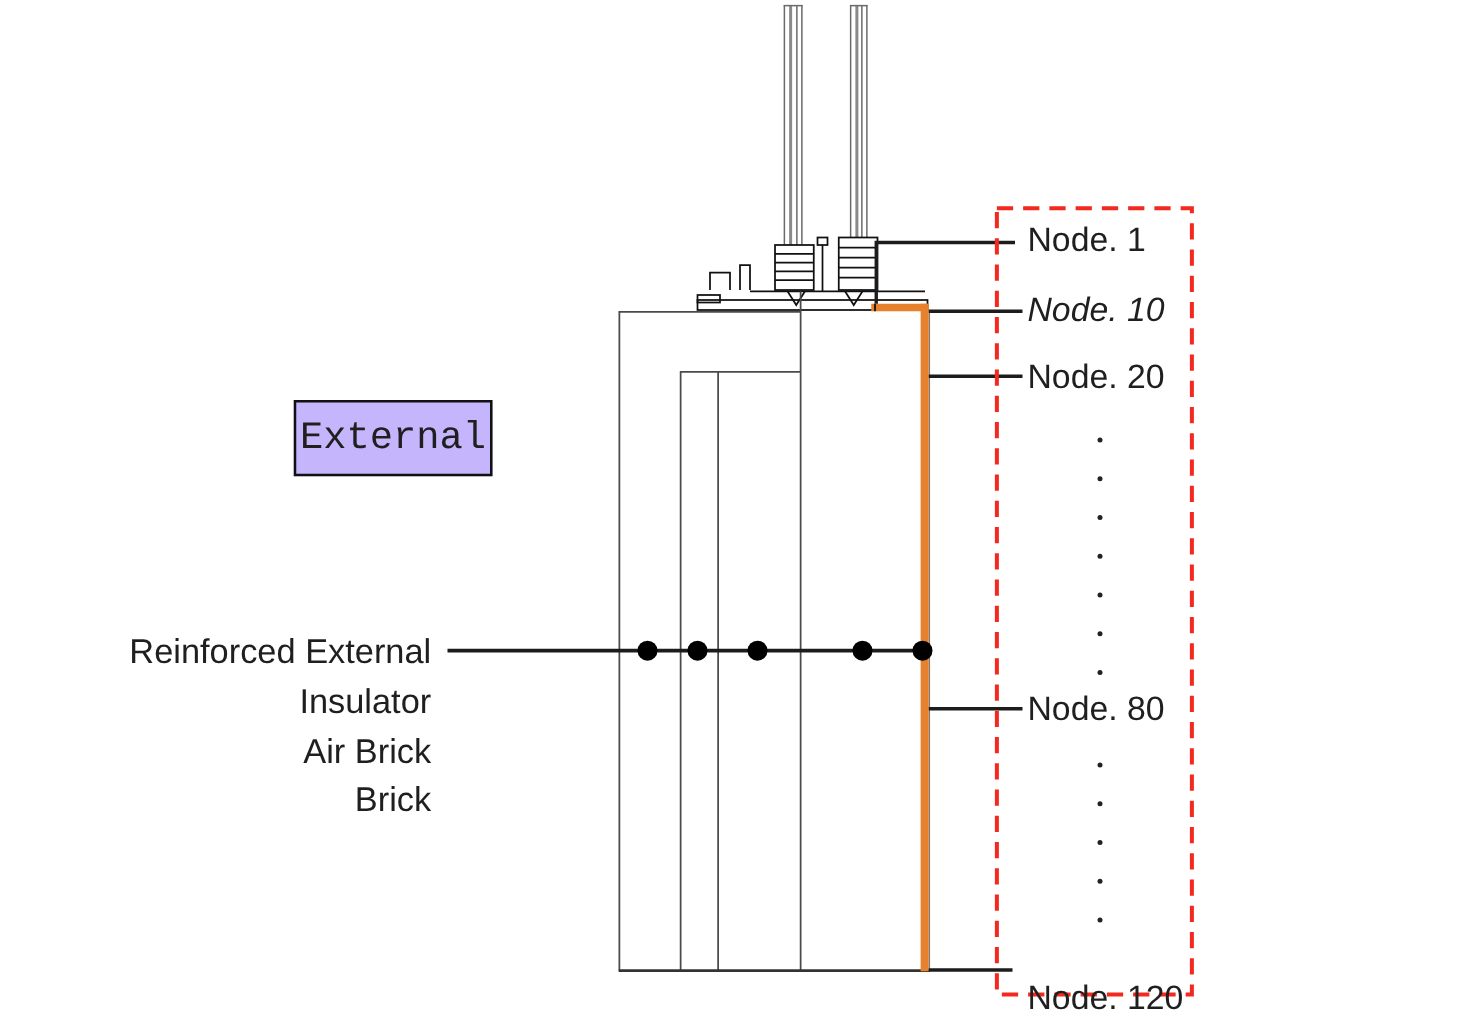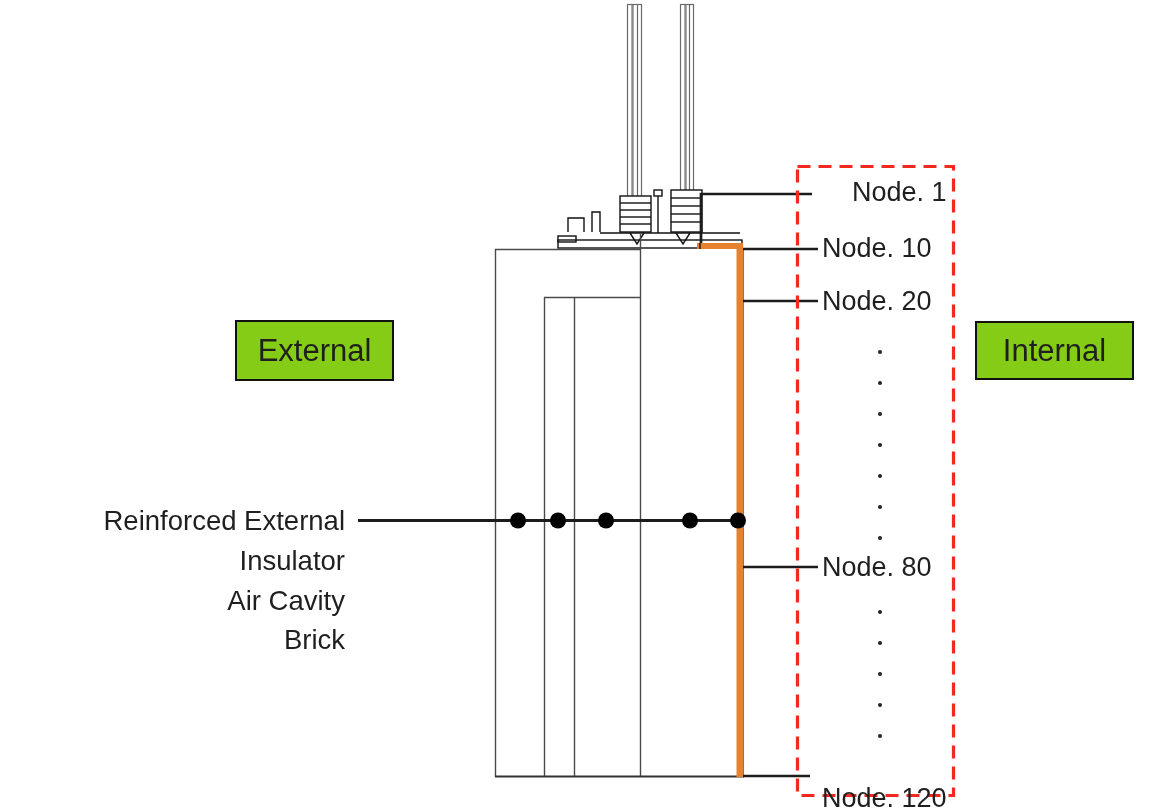--- a/index.html
+++ b/index.html
@@ -30,21 +30,22 @@
     stroke-dasharray:13 8;
     fill:none;
   }
 
   
   .side-box{
     position:absolute;
     border:2.5px solid #111;
     display:flex;align-items:center;justify-content:center;
     font-size:31px;
-    background:#84cc16;
+    background:#c4b5fd;
+    font-family:Liberation Mono, monospace;
   }
   .materials{
     position:absolute;
     left:40px;top:501px;width:305px;
     text-align:right;
     font-size:27.5px;
   }
   .materials .mat-line{line-height:39.8px;white-space:nowrap;}
   .node-label{
     position:absolute;
@@ -139,33 +140,30 @@
       <circle class="dot-big" cx="690" cy="520.5" r="8"></circle>
       <circle class="dot-big" cx="738" cy="520.5" r="8"></circle>
     </g>
 
     <rect class="dashed-region" x="797.5" y="166.5" width="156" height="629"></rect>
   </svg>
 
   <div class="side-box" style="left:235px;top:320px;width:155px;height:57px;">
     <span>External</span>
   </div>
-  <div class="side-box" style="left:975px;top:321px;width:155px;height:55px;">
-    <span>Internal</span>
-  </div>
 
   <div class="materials">
     <div class="mat-line">Reinforced External</div>
     <div class="mat-line">Insulator</div>
-    <div class="mat-line">Air Cavity</div>
+    <div class="mat-line">Air Brick</div>
     <div class="mat-line">Brick</div>
   </div>
 
-  <div class="node-label" style="top:175px;margin-left:30px;">Node. 1</div>
-  <div class="node-label" style="top:231px;">Node. 10</div>
+  <div class="node-label" style="top:175px;">Node. 1</div>
+  <div class="node-label" style="top:231px;font-style:italic;">Node. 10</div>
   <div class="node-label" style="top:284px;">Node. 20</div>
   <div class="node-label" style="top:550px;">Node. 80</div>
   <div class="node-label" style="top:759px;margin-top:22px;">Node. 120</div>
 
   <div class="ellipsis-col" style="top:350px;">
       <span class="dot"></span>
       <span class="dot"></span>
       <span class="dot"></span>
       <span class="dot"></span>
       <span class="dot"></span>

